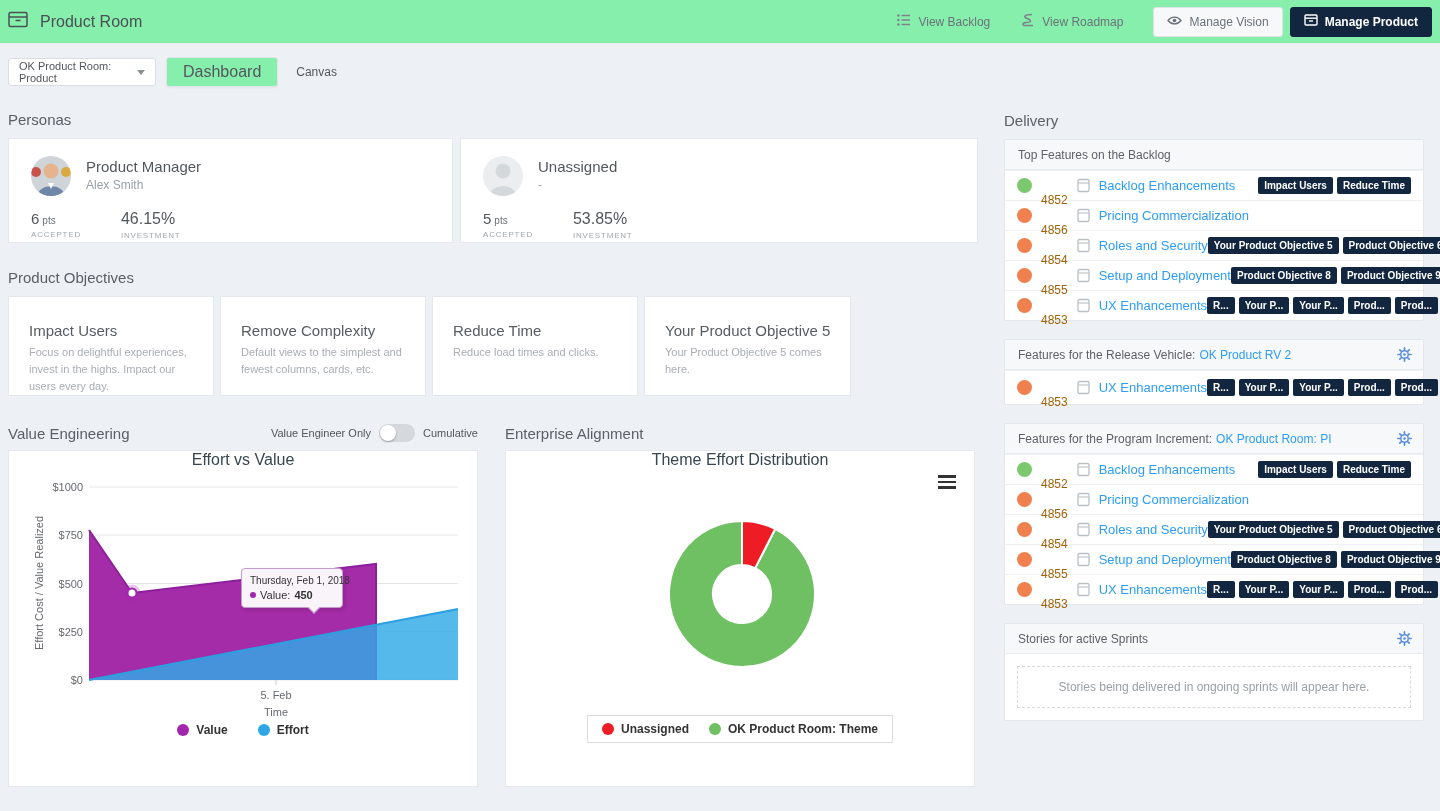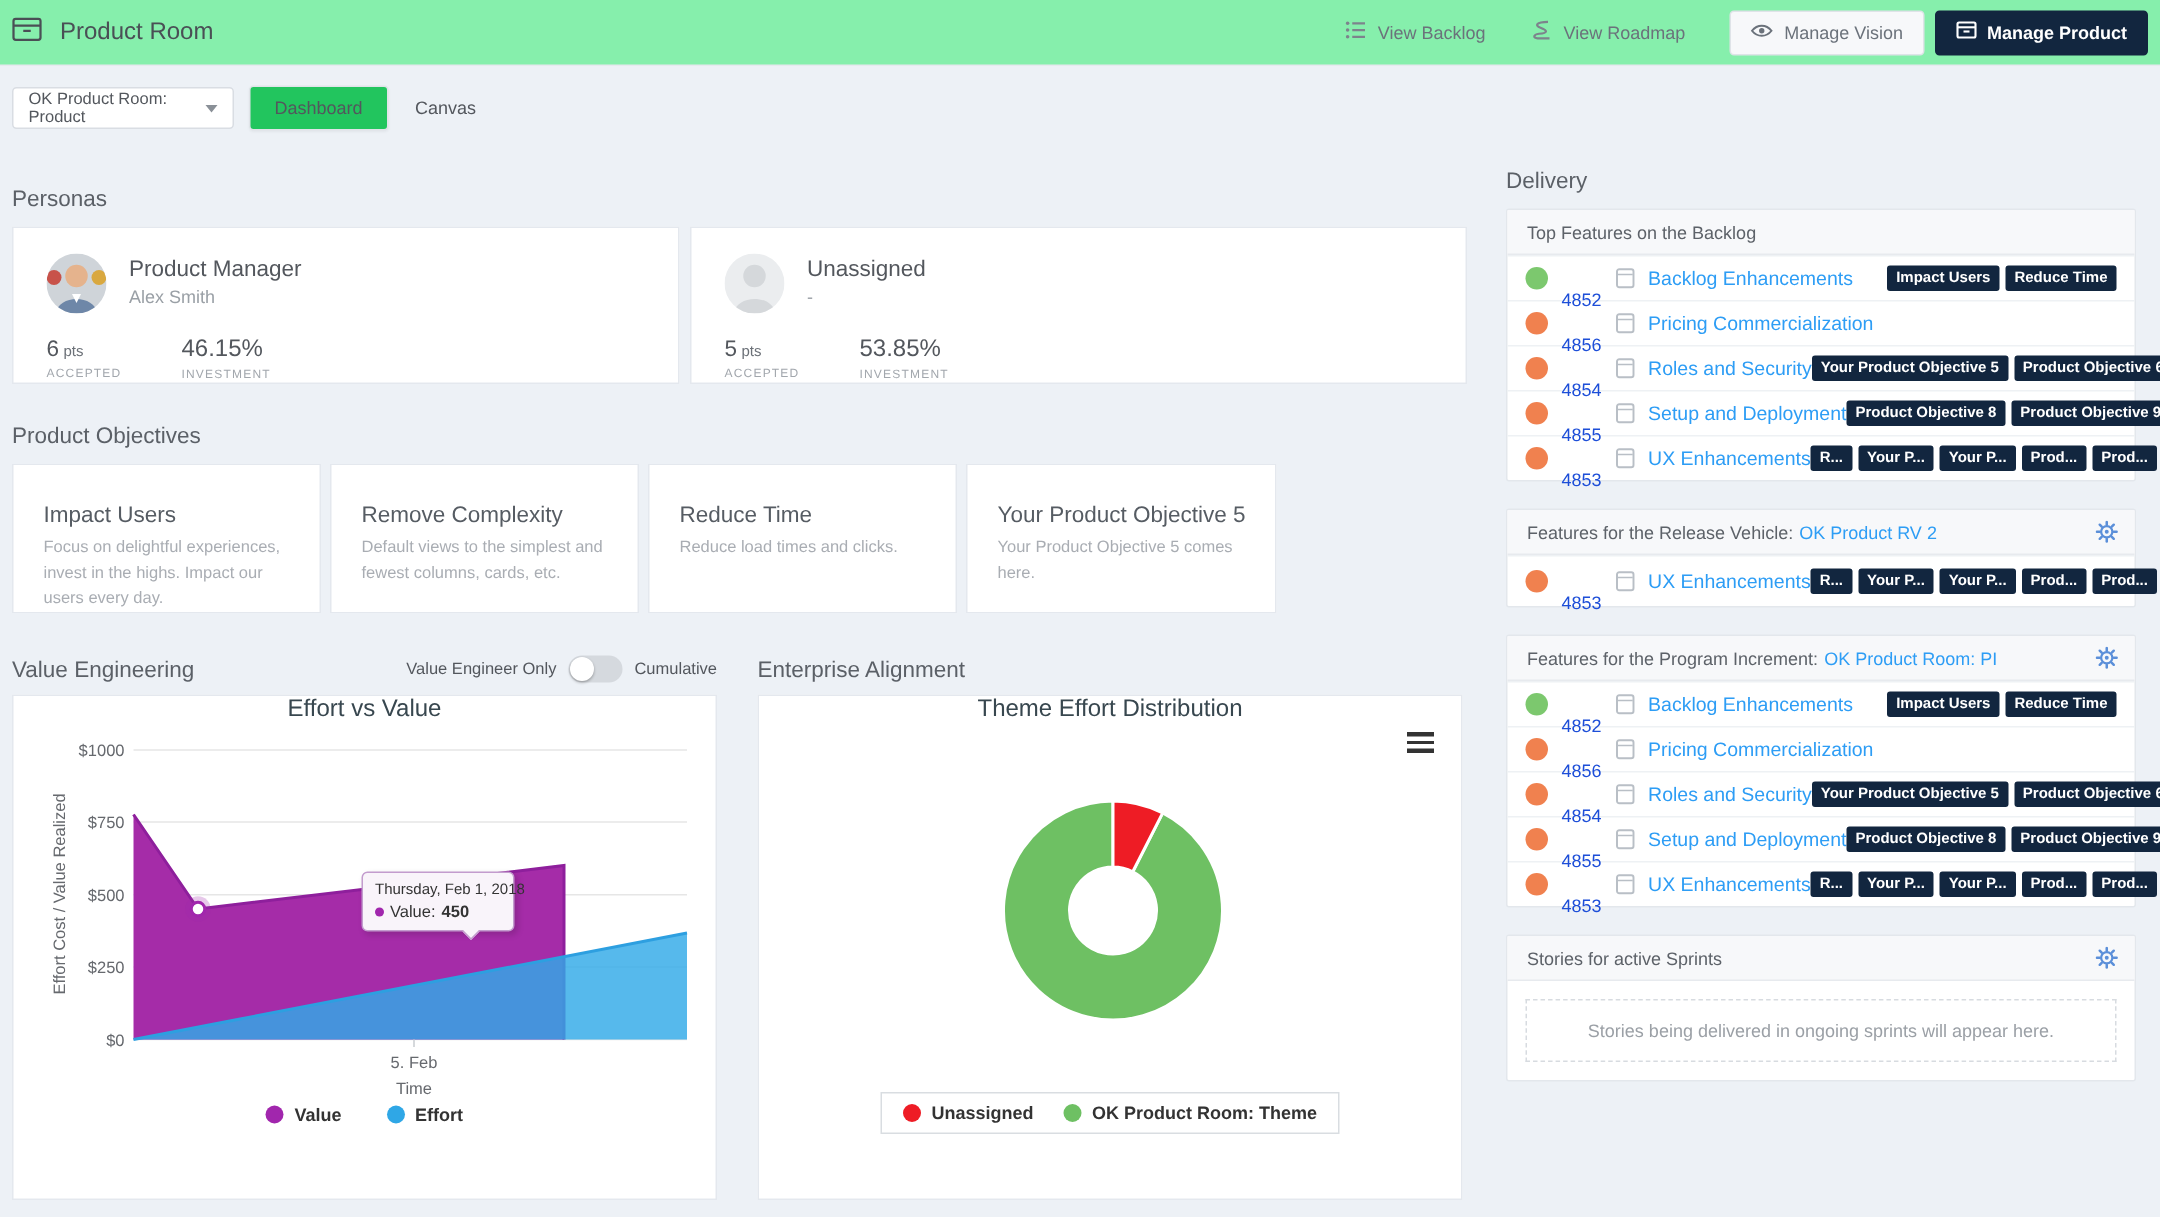--- a/index.html
+++ b/index.html
@@ -20,30 +20,30 @@
   .btn { display: flex; align-items: center; gap: 7px; height: 30px; padding: 0 13px; border-radius: 3px; font-size: 12px; cursor: pointer; }
   .btn-light { background: #f7f8fa; border: 1px solid #dfe3e8; color: #6b727b; margin-right: 7px; }
   .btn-dark { background: #12263f; border: 1px solid #12263f; color: #fff; font-weight: bold; }
   
   .toolbar { position: absolute; top: 44px; left: 0; width: 1210px; height: 56px; display: flex; align-items: center; padding: 0 8px; }
   .room-select {
     width: 148px; height: 28px; background: #fff; border: 1px solid #d9dde3; border-radius: 3px;
     display: flex; align-items: center; justify-content: space-between; padding: 0 10px; font-size: 11px; color: #53575d; cursor: pointer;
   }
   .caret { width: 0; height: 0; border-left: 4px solid transparent; border-right: 4px solid transparent; border-top: 5px solid #8a9097; }
-  .tab-btn { height: 30px; margin-left: 10px; padding: 0 16px; background: #22c55e; border: 1px solid #e1e4e9; border-radius: 3px;
-    box-shadow: 0 1px 2px rgba(0,0,0,0.05); display: flex; align-items: center; font-size: 12px; color: #53575d; cursor: pointer; }
+  .tab-btn { height: 30px; margin-left: 10px; padding: 0 16px; background: #86efac; border: 1px solid #e1e4e9; border-radius: 3px;
+    box-shadow: 0 1px 2px rgba(0,0,0,0.05); display: flex; align-items: center; font-size: 16px; color: #53575d; cursor: pointer; }
   .tab-plain { margin-left: 18px; font-size: 12px; color: #53575d; cursor: pointer; }
   
   .main { position: absolute; top: 100px; left: 0; width: 1440px; }
   .col-left { position: absolute; left: 8px; top: 0; width: 970px; }
   .col-right { position: absolute; left: 1004px; top: 0; width: 420px; }
   .section-h { font-size: 15px; color: #5b6067; }
   
-  .personas-h { margin-top: 24px; }
+  .personas-h { margin-top: 11px; }
   .persona-row { display: flex; gap: 7px; margin-top: 10px; }
   .card { background: #fff; border: 1px solid #e4e8ee; }
   .persona-card { height: 105px; padding: 17px 20px 12px 22px; position: relative; }
   .pc-1 { width: 445px; } .pc-2 { width: 518px; }
   .p-head { display: flex; gap: 15px; }
   .p-title { font-size: 15px; color: #53575d; padding-top: 2px; }
   .p-sub { font-size: 12px; color: #9aa0a6; margin-top: 3px; }
   .stats { display: flex; gap: 40px; margin-top: 10px; }
   .stat-v { font-size: 15px; color: #53575d; }
   .stat-v .unit { font-size: 10px; margin-left: 3px; color: #6b7077; }
@@ -89,21 +89,21 @@
   .panel { background: #fff; border: 1px solid #e3e7ec; border-radius: 2px; margin-top: 10px; }
   .panel + .panel { margin-top: 18px; }
   .panel-h { height: 30px; background: #f7f8fa; border-bottom: 1px solid #e7eaee; display: flex; align-items: center; padding: 0 13px; font-size: 12px; color: #5d6269; position: relative; }
   .panel-h .h-link { color: #2d9df5; margin-left: 4px; cursor: pointer; }
   .gear { position: absolute; right: 11px; top: 7px; cursor: pointer; }
   .prow { height: 30px; display: flex; align-items: center; padding: 0 12px; border-top: 1px solid #eef1f4; }
   .prow:first-of-type { border-top: none; }
   .prow-lg { height: 34px; }
   .dot { width: 15px; height: 15px; border-radius: 50%; flex: 0 0 15px; }
   .dot-green { background: #7cc86e; } .dot-orange { background: #f0814f; }
-  .fid { font-size: 12px; color: #1d4ed8; margin-left: 9px; margin-top: 28px; }
+  .fid { font-size: 12px; color: #a16207; margin-left: 9px; margin-top: 28px; }
   .cico { margin-left: 9px; display: flex; cursor: pointer; }
   .flink { font-size: 13px; color: #2d9df5; margin-left: 9px; cursor: pointer; text-decoration: none; white-space: nowrap; }
   .badges { margin-left: auto; display: flex; gap: 4px; }
   .badge { background: #12263f; color: #fff; font-size: 10px; font-weight: bold; padding: 3px 6px; border-radius: 2px; white-space: nowrap; cursor: pointer; }
   .empty-box { margin: 12px; height: 42px; border: 1px dashed #d7dbe0; display: flex; align-items: center; justify-content: center; font-size: 12px; color: #9ba0a6; }
 </style>
 </head>
 <body>
 
 <div class="topbar">

